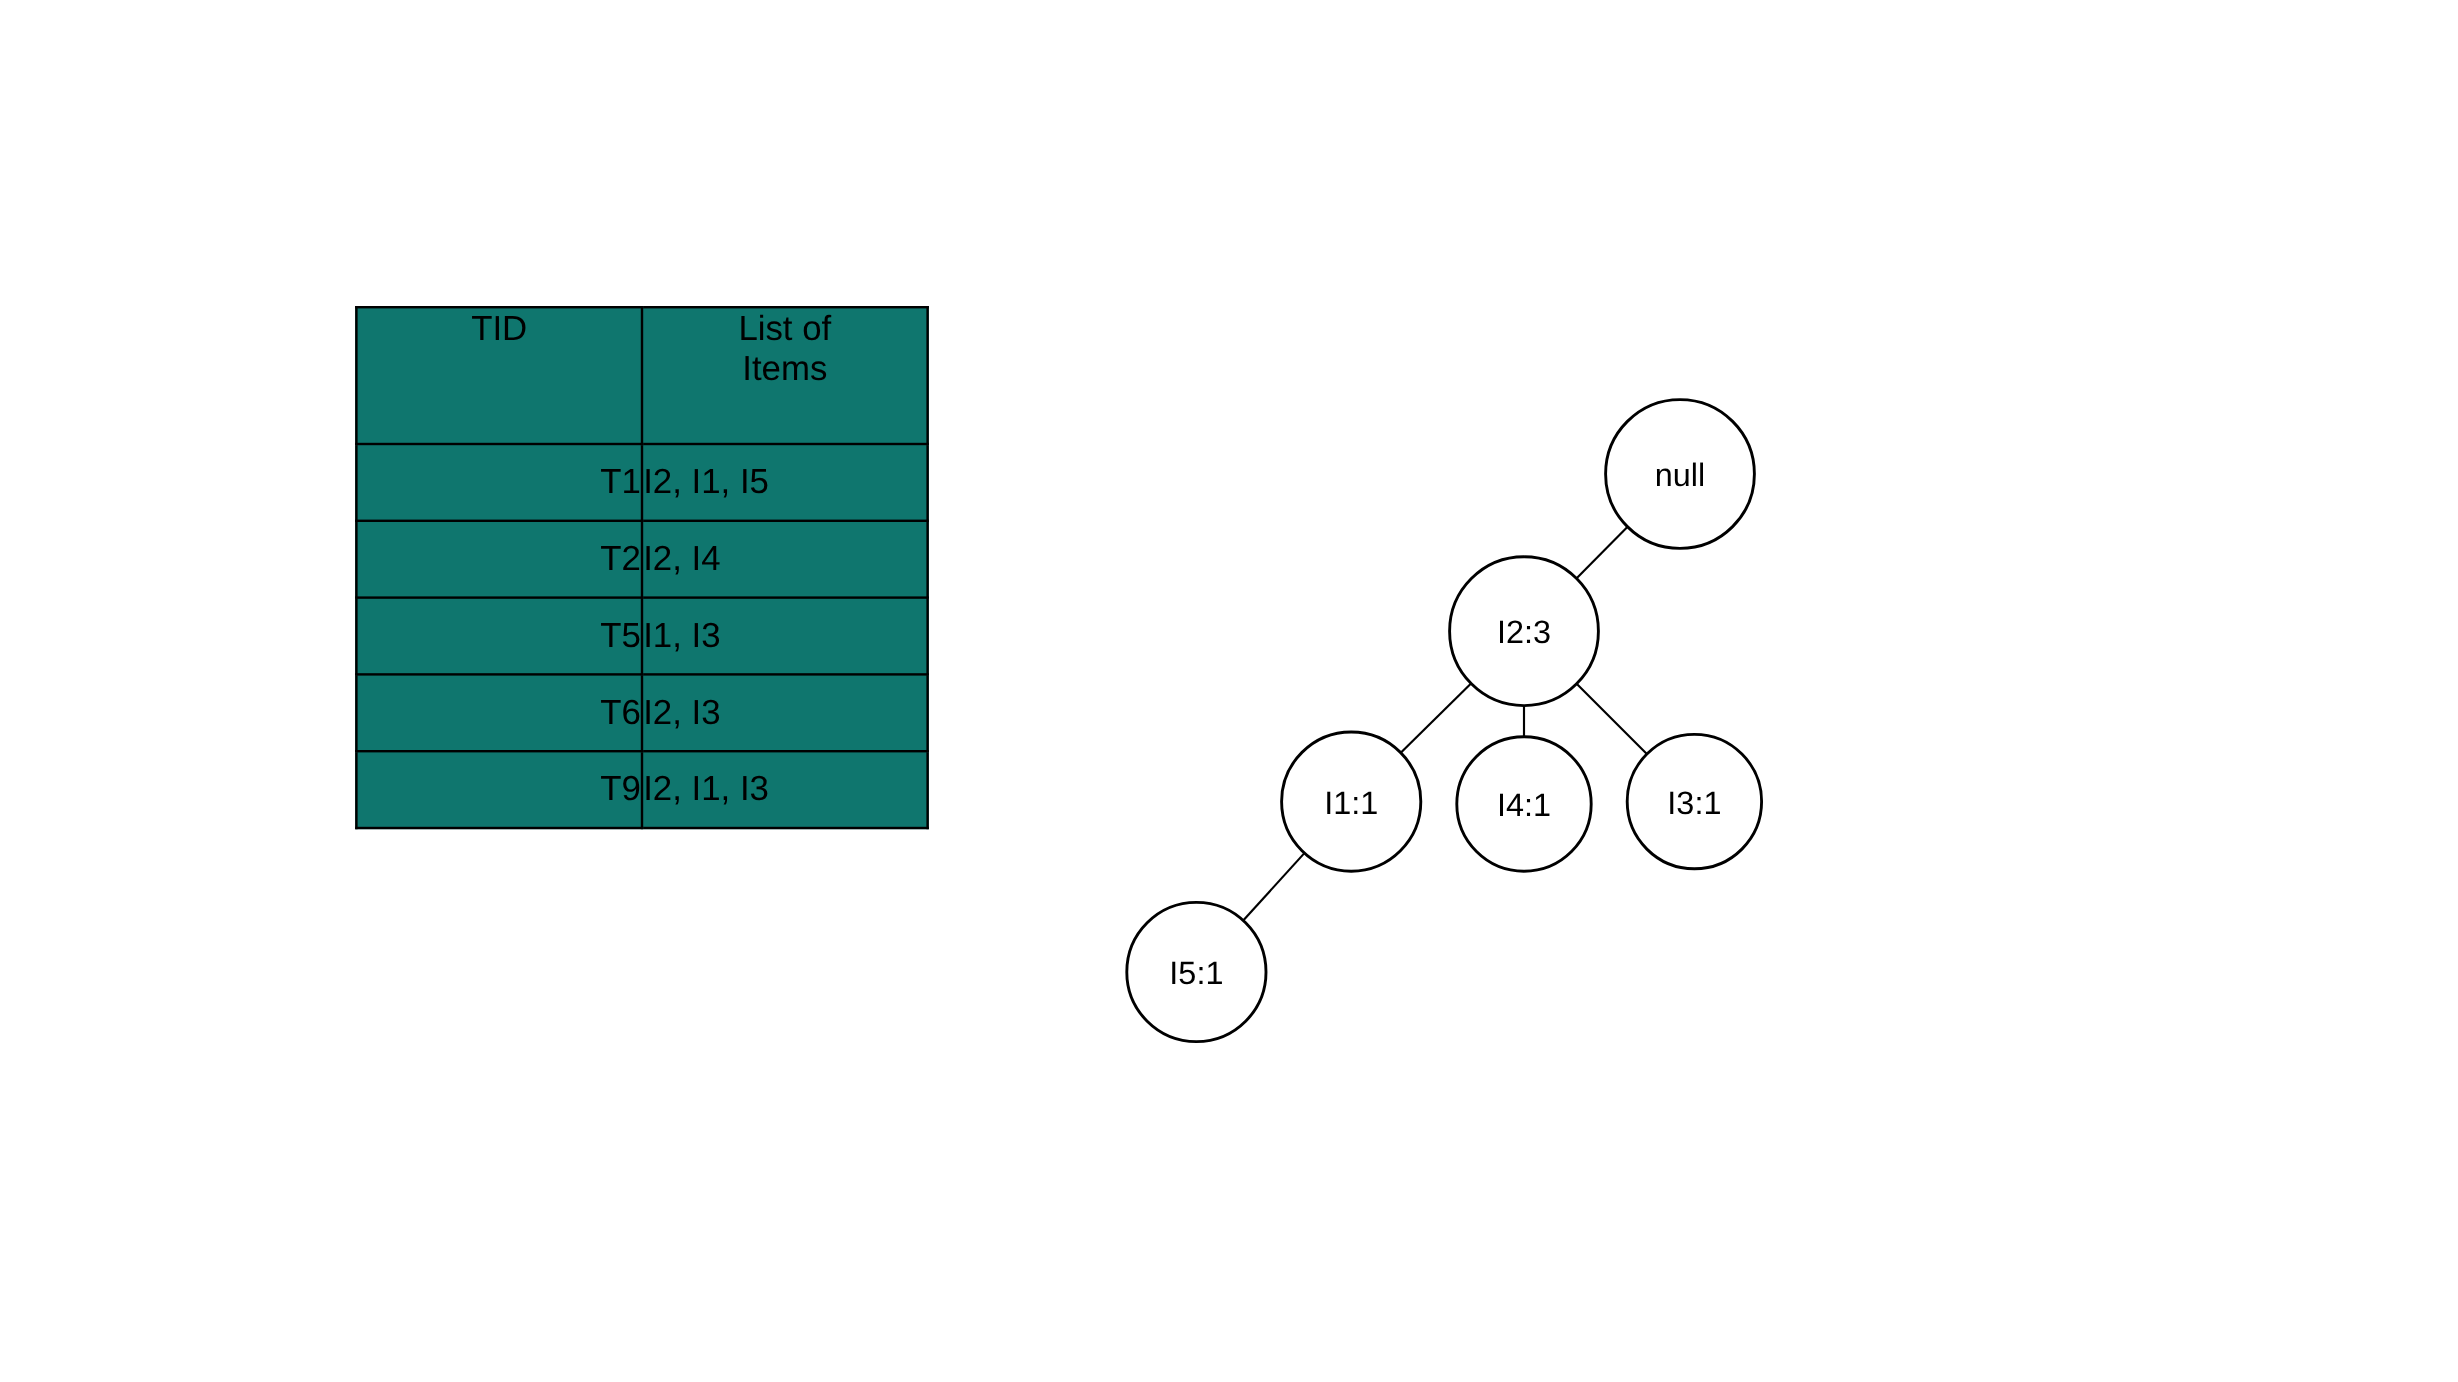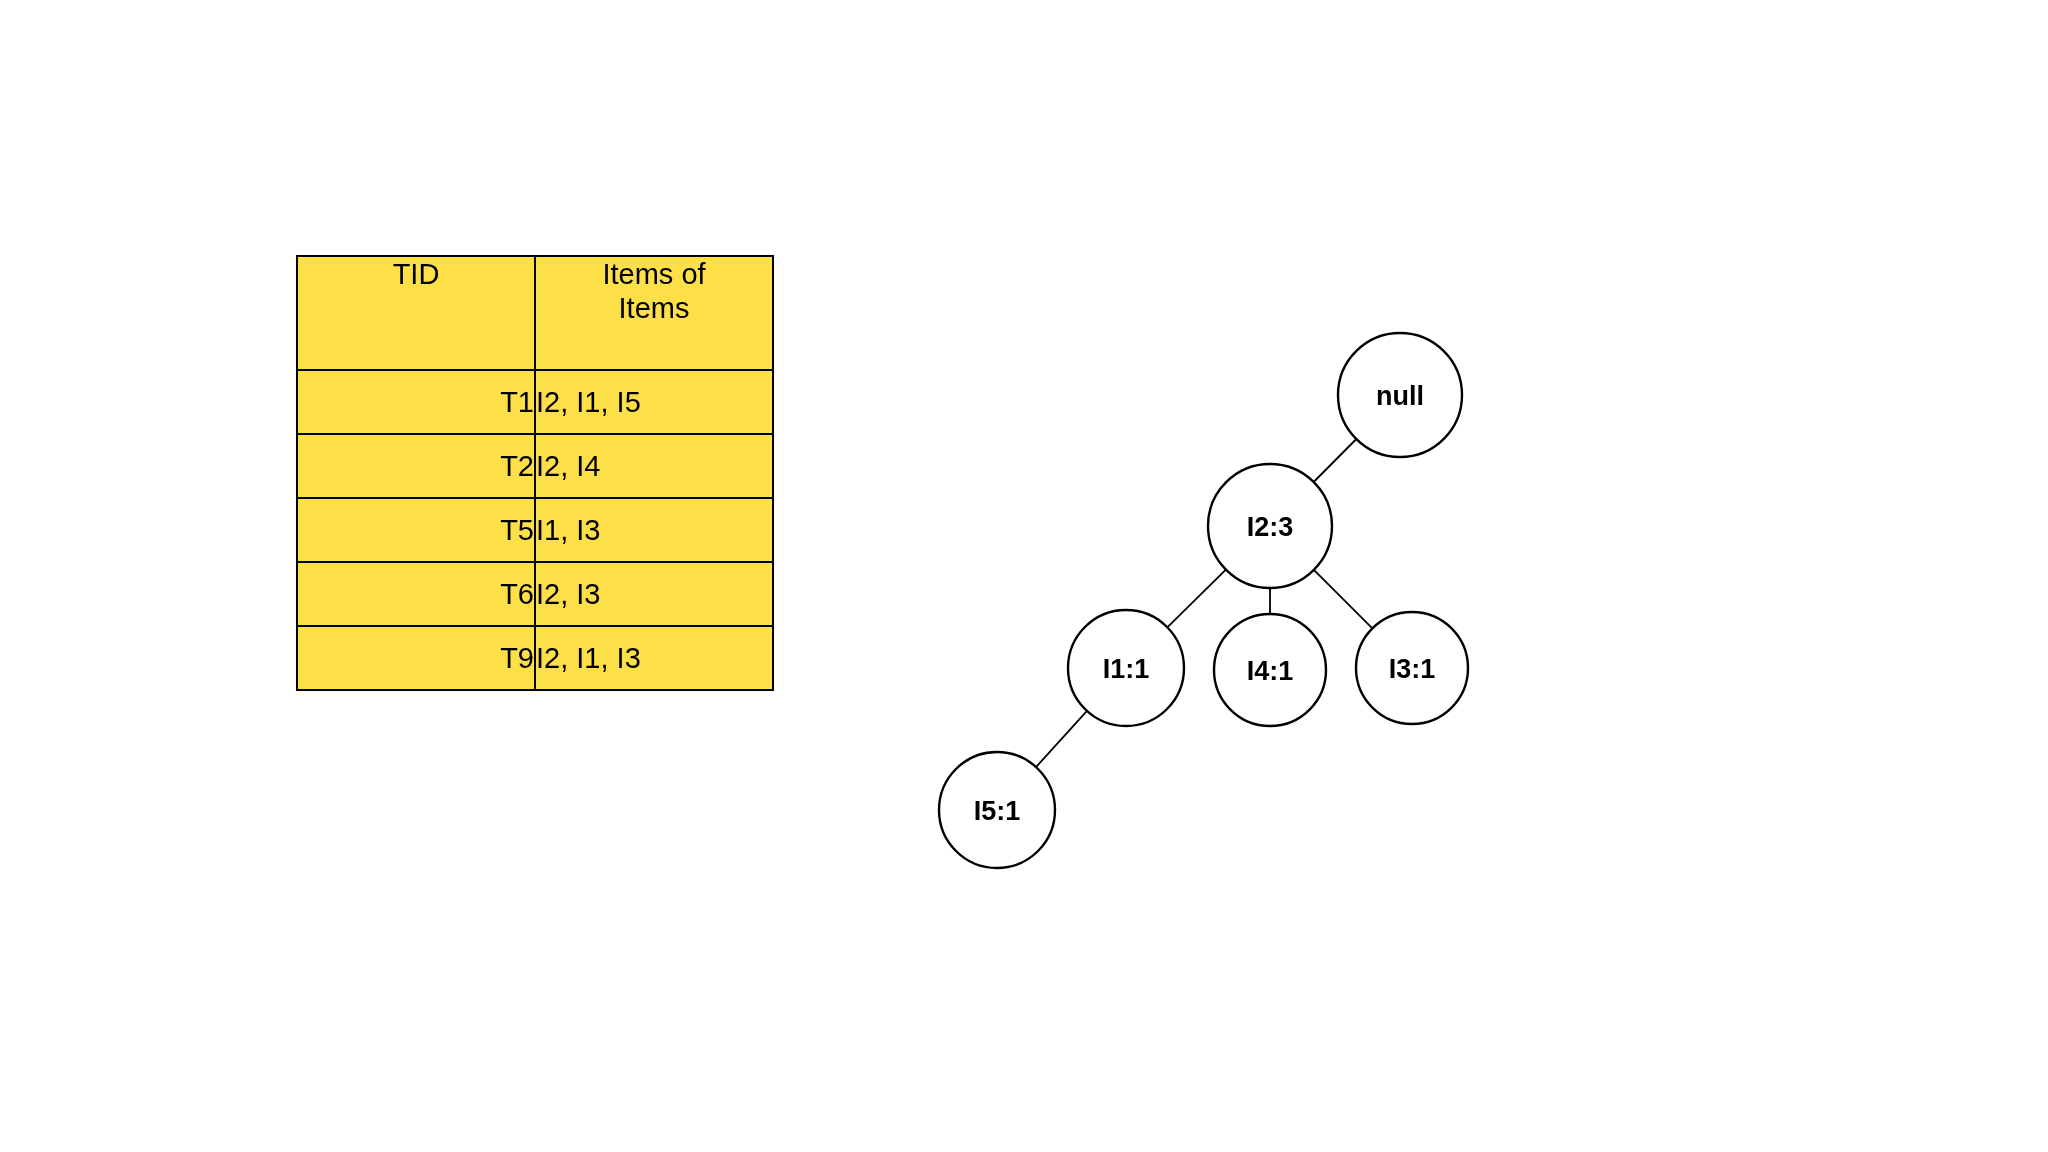--- a/index.html
+++ b/index.html
@@ -20,21 +20,21 @@
   #transaction-table-wrap {
     position: absolute;
     left: 296px;
     top: 255px;
     width: 476px;
   }
   table.txn {
     border-collapse: collapse;
     table-layout: fixed;
     width: 476px;
-    background: #fde047;
+    background: #0f766e;
   }
   table.txn td, table.txn th {
     border: 2px solid #000000;
     padding: 0;
     font-size: 29px;
     font-weight: normal;
     line-height: 1.18;
     color: #000000;
   }
   table.txn col.c-tid { width: 238px; }
@@ -66,21 +66,20 @@
     background: #FFFF00;
   }
 
   
   #fp-tree {
     position: absolute;
     left: 900px;
     top: 180px;
     width: 800px;
     height: 760px;
-    font-weight: bold;
   }
   #fp-tree svg { display: block; }
   .node-circle {
     fill: #ffffff;
     stroke: #000000;
     stroke-width: 2.4;
   }
   .node-label {
     font-family: "Liberation Sans", sans-serif;
     font-size: 27px;
@@ -102,21 +101,21 @@
     <colgroup>
       <col class="c-tid">
       <col class="c-items">
     </colgroup>
     <thead>
       <tr>
         <th class="hd">
           <span class="hd-inner">TID</span>
         </th>
         <th class="hd">
-          <span class="hd-line">Items of</span>
+          <span class="hd-line">List of</span>
           <span class="hd-line">Items</span>
         </th>
       </tr>
     </thead>
     <tbody id="txn-body">
         <tr class="">
           <td class="tid">T1</td>
           <td class="items">I2, I1, I5</td>
         </tr>
         <tr class="">

